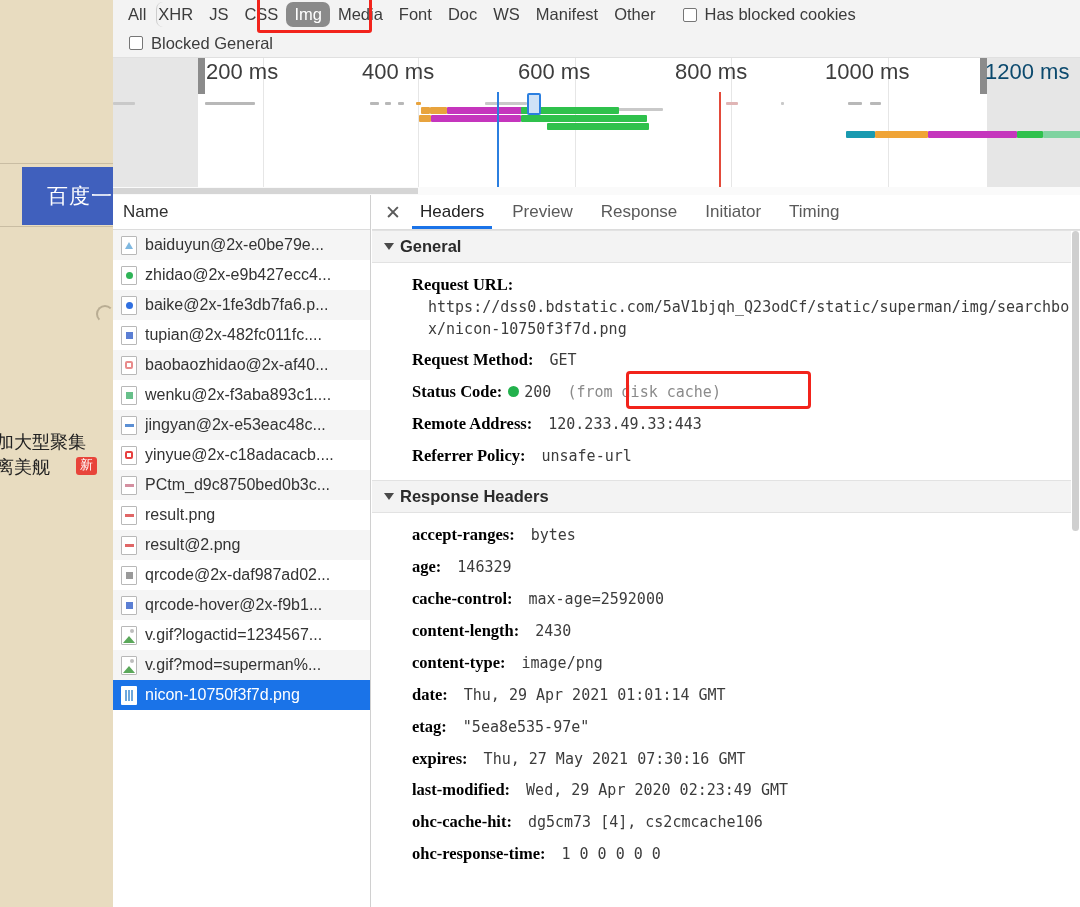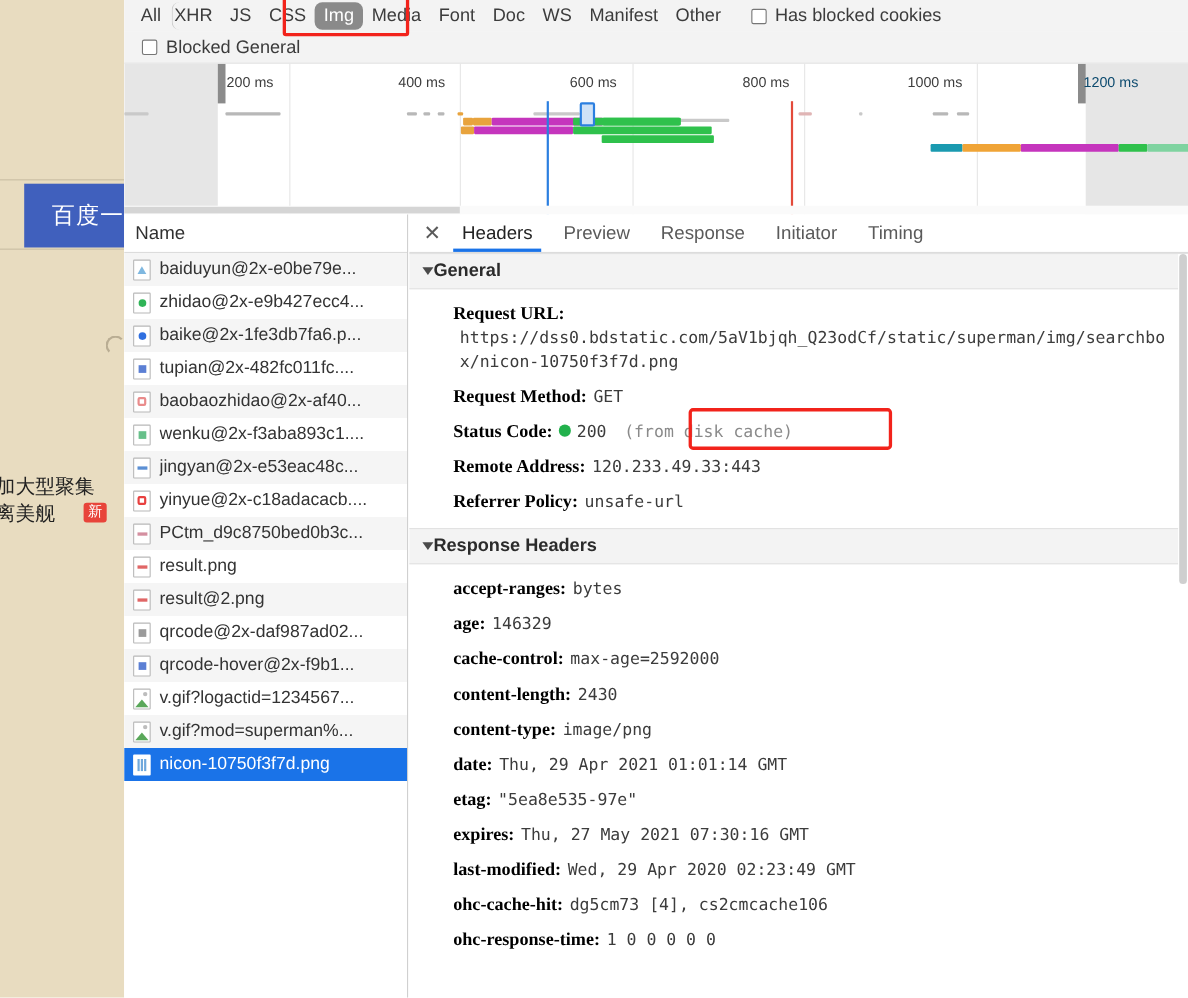--- a/index.html
+++ b/index.html
@@ -93,21 +93,21 @@
     background: #ffffff; overflow: hidden;
   }
   .ov-dim { position: absolute; top: 0; height: 137px; background: #e6e6e6; }
   .ov-dim.left  { left: 0;   width: 85px; }
   .ov-dim.right { left: 874px; width: 93px; }
   .ov-handle { position: absolute; top: 0; width: 7px; height: 36px; background: #8b8b8b; }
   .ov-ruler-line {
     position: absolute; top: 0; width: 1px; height: 137px; background: #e6e6e6;
   }
   .ov-tick {
-    position: absolute; top: 9px; font-size: 13px; color: #3d3d3d;
+    position: absolute; top: 1px; font-size: 22px; color: #3d3d3d;
     white-space: nowrap;
   }
   .ov-tick.dim { color: #0c4a6e; }
   .ov-bar { position: absolute; height: 7px; border-radius: 1px; }
   .ov-bar.thin { height: 3px; }
   .ov-vline { position: absolute; top: 34px; width: 1.6px; height: 103px; }
   .ov-vline.blue { background: #2b7fe0; }
   .ov-vline.red  { background: #e34a3a; }
   .ov-screenshot {
     position: absolute; left: 414px; top: 35px; width: 14px; height: 22px;
@@ -185,38 +185,38 @@
     position: relative; height: 34px; display: flex; align-items: center;
     padding: 0 14px; font-size: 17px; color: #5a5a5a; white-space: nowrap;
   }
   .det-tab.active { color: #222; }
   .det-tab.active::after {
     content: ""; position: absolute; left: 6px; right: 6px; bottom: 0;
     height: 3px; background: #1a73e8;
   }
 
   .section-head {
-    height: 33px; display: flex; align-items: center; gap: 0;
+    height: 33px; display: flex; align-items: center; gap: 6px;
     padding-left: 12px; background: #f3f3f3;
     border-bottom: 1px solid #e2e2e2; border-top: 1px solid #e2e2e2;
     font-size: 16.5px; font-weight: bold; color: #2b2b2b;
   }
   .tri-down {
     width: 0; height: 0; border-left: 5px solid transparent;
     border-right: 5px solid transparent; border-top: 7px solid #4a4a4a;
   }
   .kv-list { padding: 6px 0 0 0; }
   .kv {
     display: flex; align-items: baseline; flex-wrap: wrap;
     padding: 4px 8px 4px 40px; font-size: 16.5px; line-height: 1.45;
   }
   .kv .k { font-weight: bold; color: #000000; white-space: nowrap; font-family: Liberation Serif, serif; }
   .kv .v {
     font-family: "DejaVu Sans Mono", monospace; font-size: 15px;
-    color: #3c3c3c; margin-left: 6px; word-break: break-all;
+    color: #3c3c3c; margin-left: 16px; word-break: break-all;
   }
   .kv .v.wrap { white-space: normal; }
   .status-dot {
     display: inline-block; width: 11px; height: 11px; border-radius: 50%;
     background: #22b14c; margin: 0 5px 0 6px; vertical-align: baseline;
   }
   .cache-note {
     font-family: "DejaVu Sans Mono", monospace; font-size: 15px;
     color: #8a8a8a; margin-left: 16px;
   }

